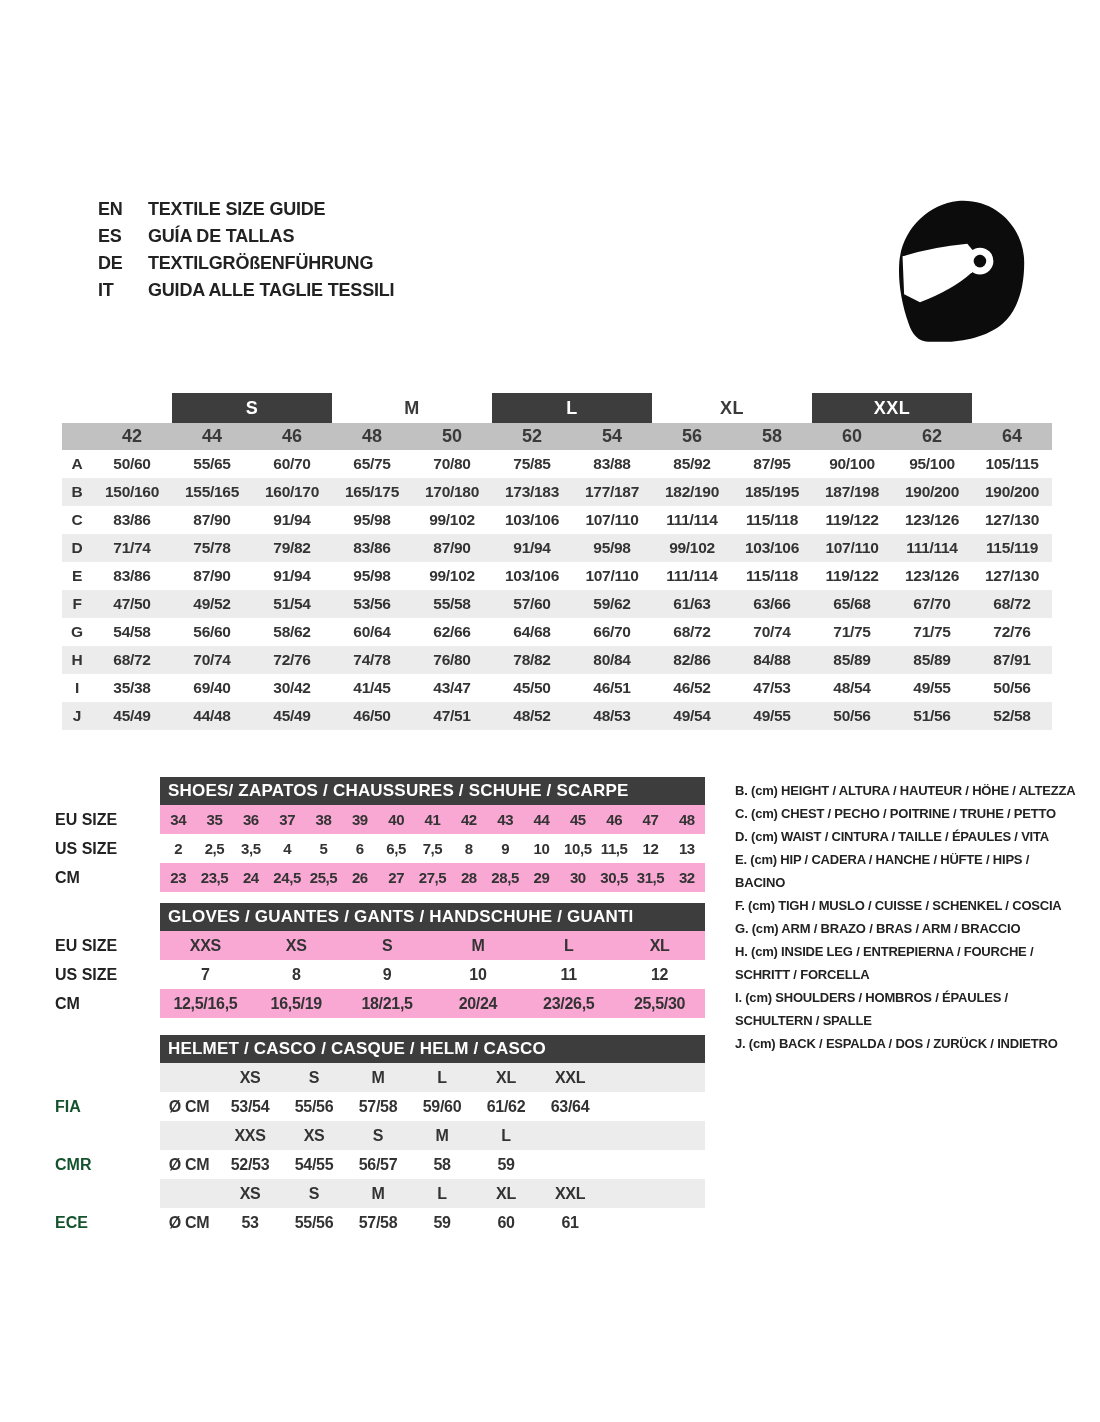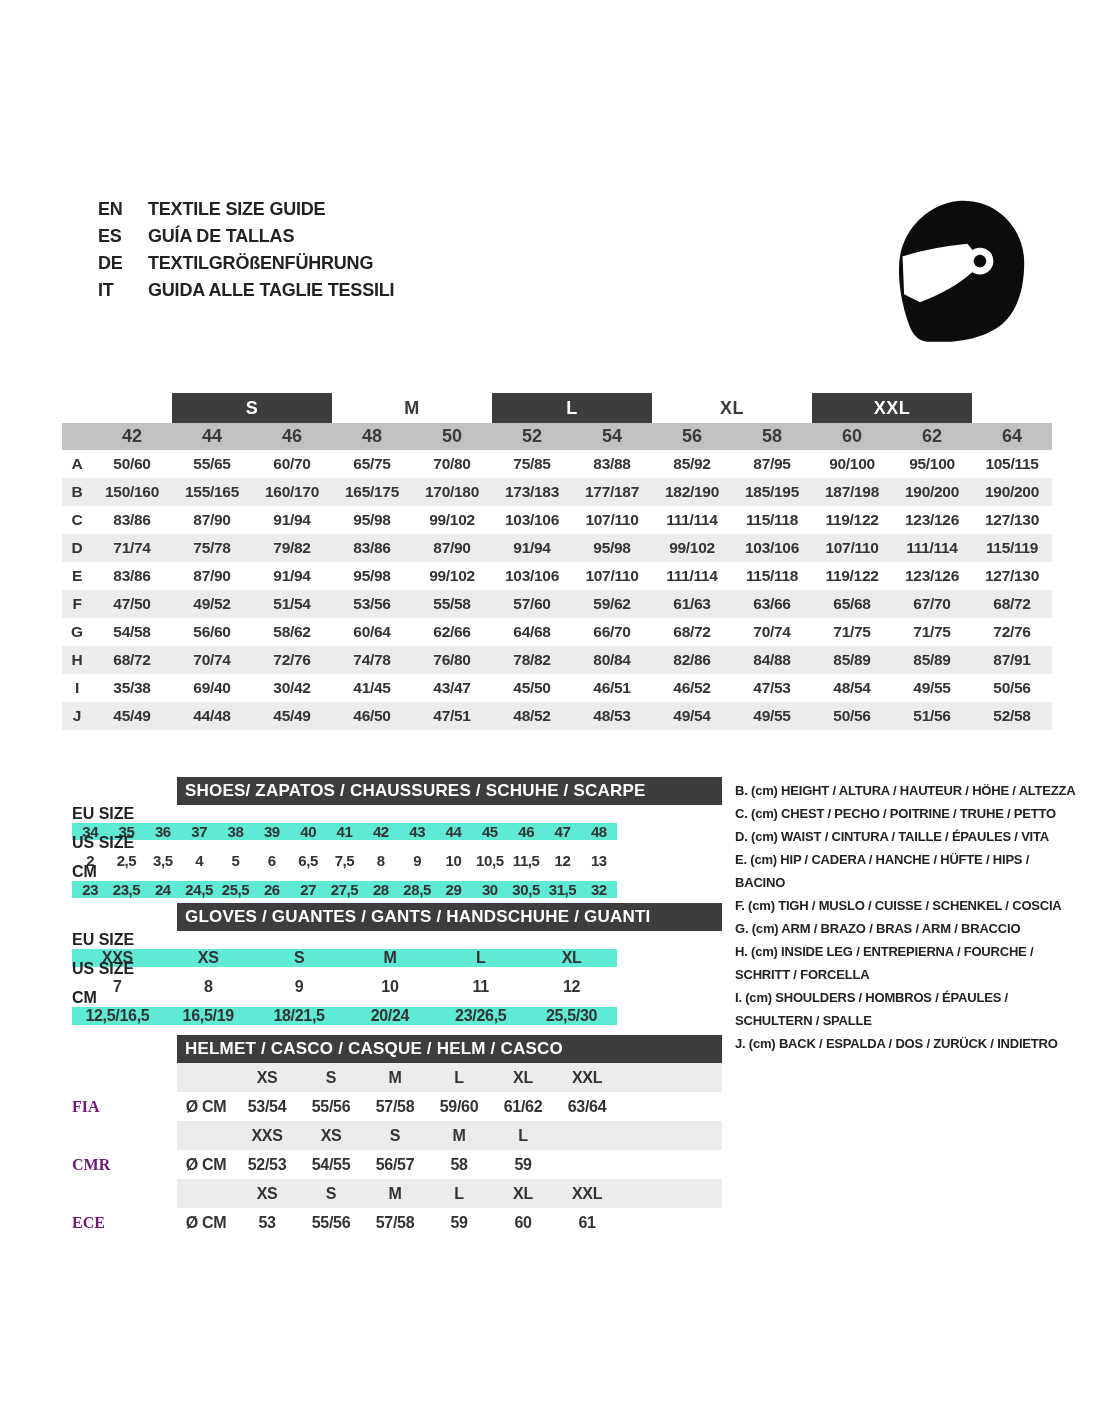--- a/index.html
+++ b/index.html
@@ -22,38 +22,38 @@
   .mt-group-row { margin-left:30px; display:grid; grid-template-columns:repeat(12,1fr); height:30px; }
   .mt-group { display:flex; align-items:center; justify-content:center; font-weight:bold; font-size:18px; color:#3a3a3a; letter-spacing:0.5px; }
   .mt-group.boxed { background:#3d3d3d; color:#ffffff; }
   .mt-band { display:grid; grid-template-columns:30px repeat(12,1fr); height:27px; background:#c1c1c1; align-items:center; }
   .mt-band div { text-align:center; font-weight:bold; font-size:18px; color:#3a3a3a; }
   .mt-row { display:grid; grid-template-columns:30px repeat(12,1fr); height:28px; align-items:center; font-weight:bold; font-size:15.5px; color:#333; letter-spacing:-0.3px; }
   .mt-row.alt { background:#ececec; }
   .mt-row div { text-align:center; }
 
   
-  .sec { position:absolute; left:72px; width:650px; }
+  .sec { position:absolute; left:55px; width:650px; }
   .sec-shoes  { top:777px; }
   .sec-gloves { top:903px; }
   .sec-helmet { top:1035px; }
   .sec-header-row { display:flex; }
   .sec-spacer { width:105px; }
   .sec-bar { width:545px; height:28px; background:#3d3d3d; color:#fff; font-weight:bold; font-size:17px; display:flex; align-items:center; padding-left:8px; box-sizing:border-box; letter-spacing:0.2px; }
 
-  .srow { display:flex; height:29px;flex-direction:column; }
+  .srow { display:flex; height:29px; }
   .srow-label { width:105px; display:flex; align-items:center; font-weight:bold; font-size:16px; color:#222; }
   .srow-cells { width:545px; display:grid; align-items:center; font-weight:bold; color:#333; }
   .srow-cells div { text-align:center; }
-  .srow-cells.gray { background:#5eead4; }
+  .srow-cells.gray { background:#f9a8d4; }
   .shoes-cells { grid-template-columns:repeat(15,1fr); font-size:15px; letter-spacing:-0.4px; }
   .gloves-cells { grid-template-columns:repeat(6,1fr); font-size:16px; letter-spacing:-0.3px; }
 
   .hrow { display:flex; height:29px; }
-  .hrow-label { width:105px; display:flex; align-items:center; font-weight:bold; font-size:16px; color:#701a75;font-family:Liberation Serif, serif; }
+  .hrow-label { width:105px; display:flex; align-items:center; font-weight:bold; font-size:16px; color:#14532d; }
   .hrow-cells { width:545px; display:grid; grid-template-columns:58px repeat(6,64px) 1fr; align-items:center; font-weight:bold; font-size:16px; color:#333; letter-spacing:-0.3px; }
   .hrow-cells div { text-align:center; }
   .hrow-cells.gray { background:#ececec; }
 
   
   .legend { position:absolute; left:735px; top:779px; width:345px; font-weight:bold; font-size:13px; line-height:23px; color:#222; letter-spacing:-0.2px; }
 </style>
 </head>
 <body>
 

